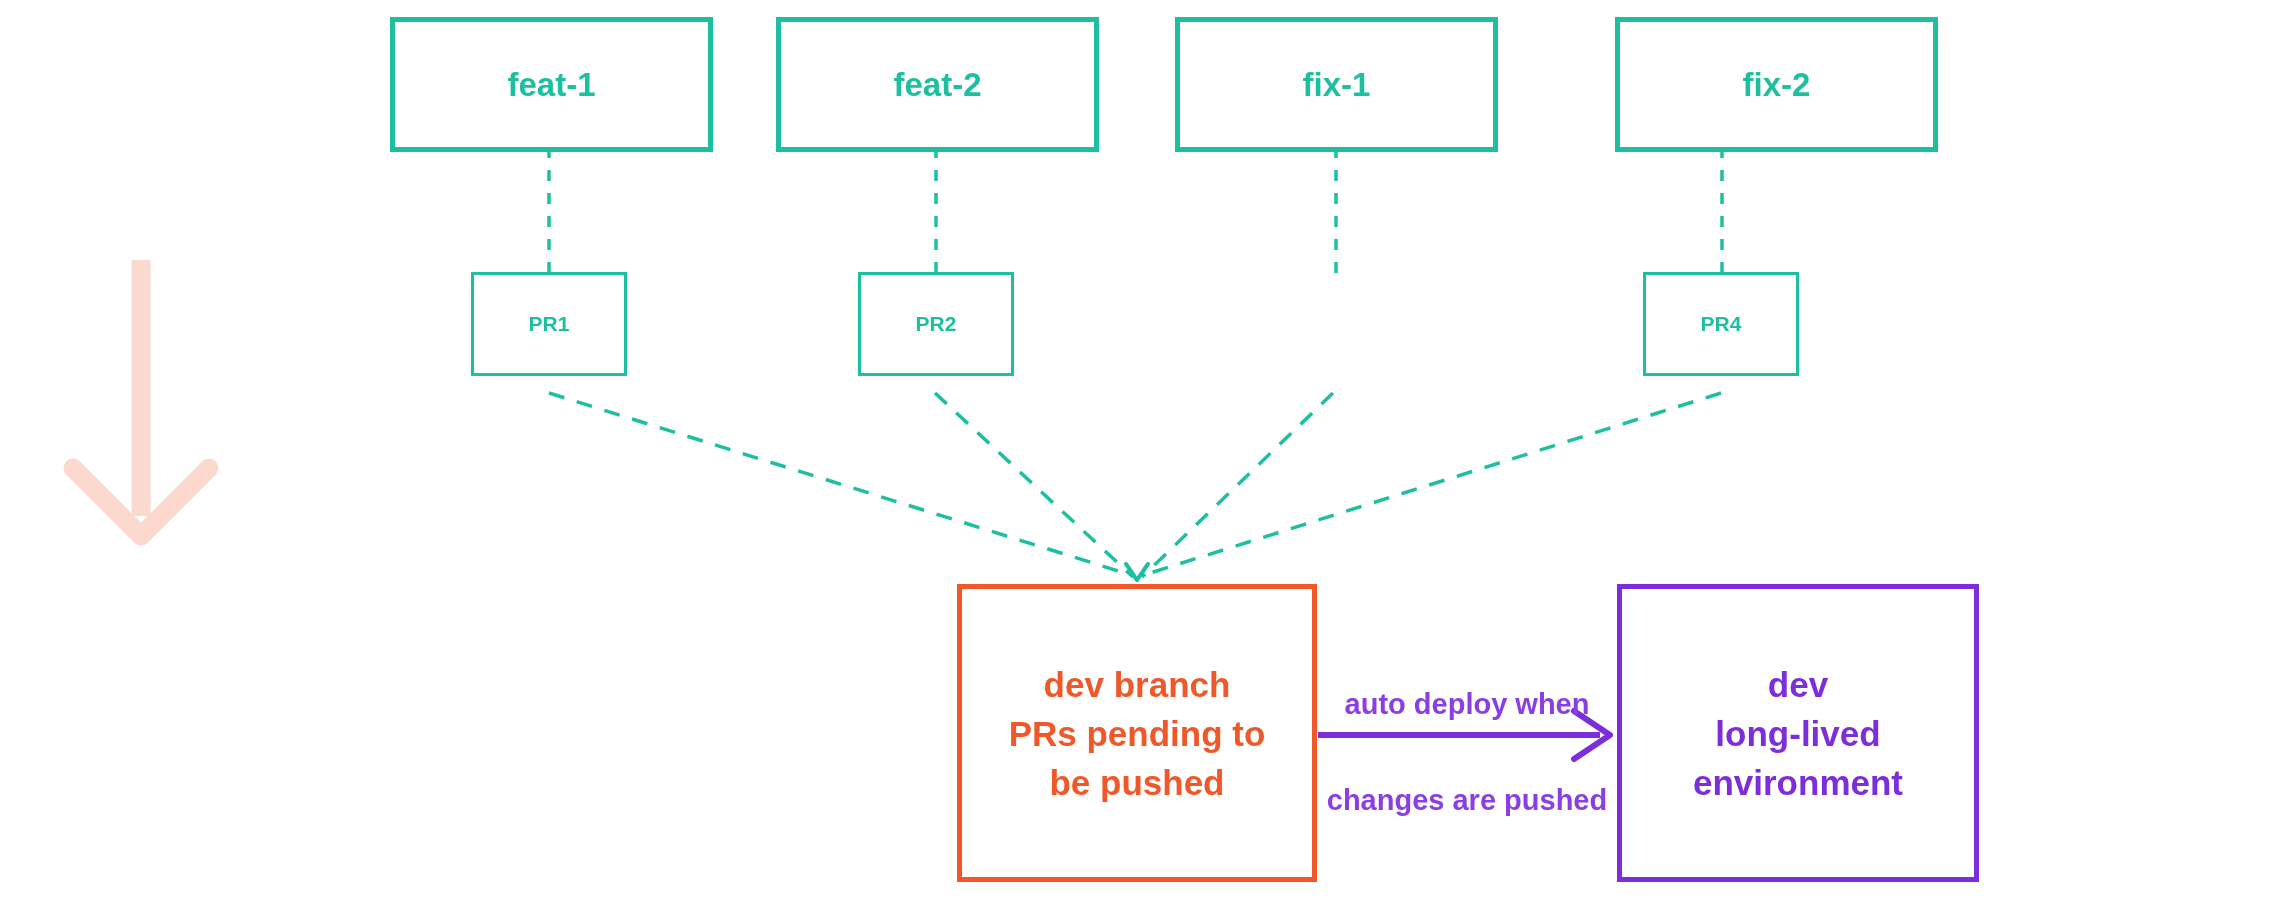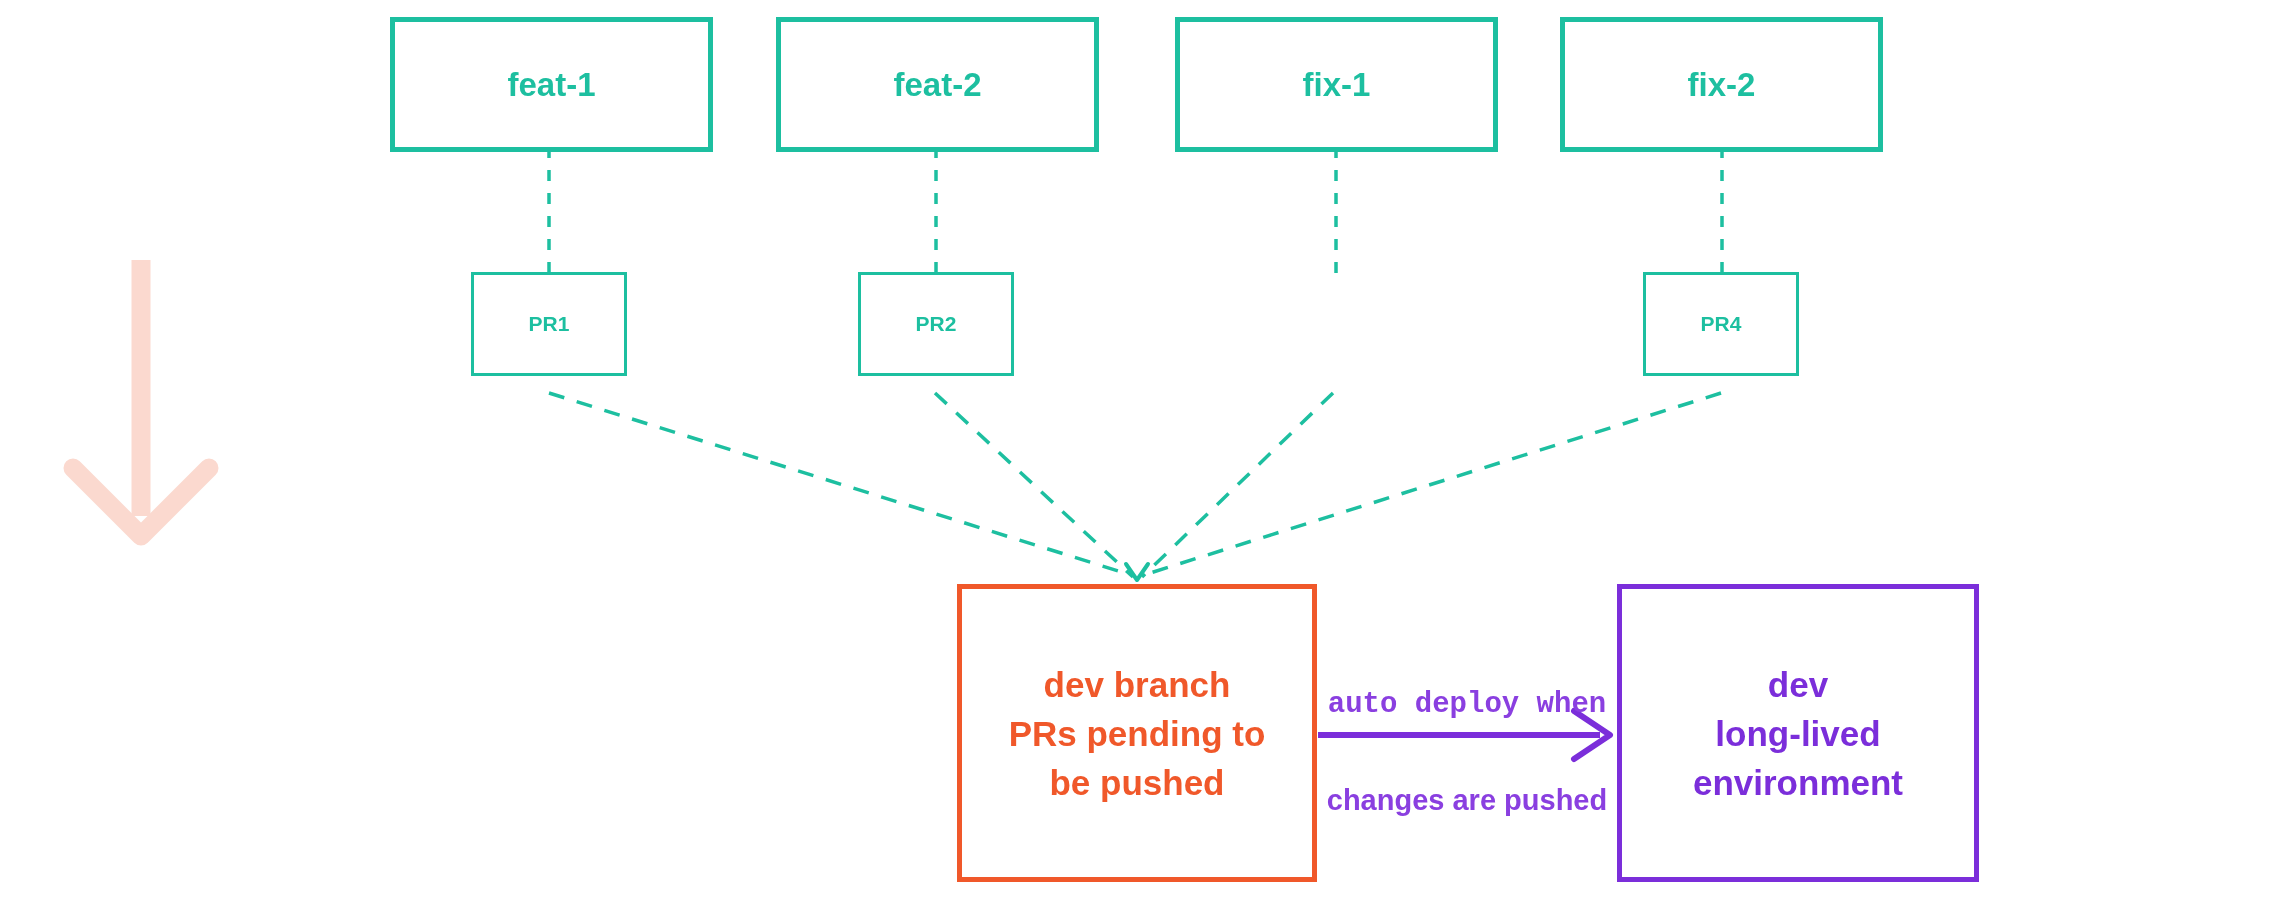--- a/index.html
+++ b/index.html
@@ -82,21 +82,21 @@
   .rest-word { margin-left: 0.28em; }
   .deploy-label {
     position: absolute;
     left: 1317px;
     width: 300px;
     text-align: center;
     color: var(--purple-light);
     font-size: 29px;
     font-weight: 600;
   }
-  .deploy-label-top { top: 688px; font-family: Liberation Mono, monospace; }
+  .deploy-label-top { top: 688px; }
   .deploy-label-bottom { top: 784px; }
 
   .pink-arrow-stroke { stroke: var(--pink); }
   .teal-stroke { stroke: var(--teal); }
   .purple-stroke { stroke: var(--purple); }
 </style>
 </head>
 <body>
 
 <div class="canvas">
@@ -128,21 +128,21 @@
 
   <div class="box box-top" style="left:390px">
     <span>feat-1</span>
   </div>
   <div class="box box-top" style="left:776px">
     <span>feat-2</span>
   </div>
   <div class="box box-top" style="left:1175px">
     <span>fix-1</span>
   </div>
-  <div class="box box-top" style="left:1560px">
+  <div class="box box-top" style="left:1615px">
     <span>fix-2</span>
   </div>
 
   <div class="box box-pr" style="left:471px">
     <span>PR1</span>
   </div>
   <div class="box box-pr" style="left:858px">
     <span>PR2</span>
   </div>
   <div class="box box-pr" style="left:1643px">

